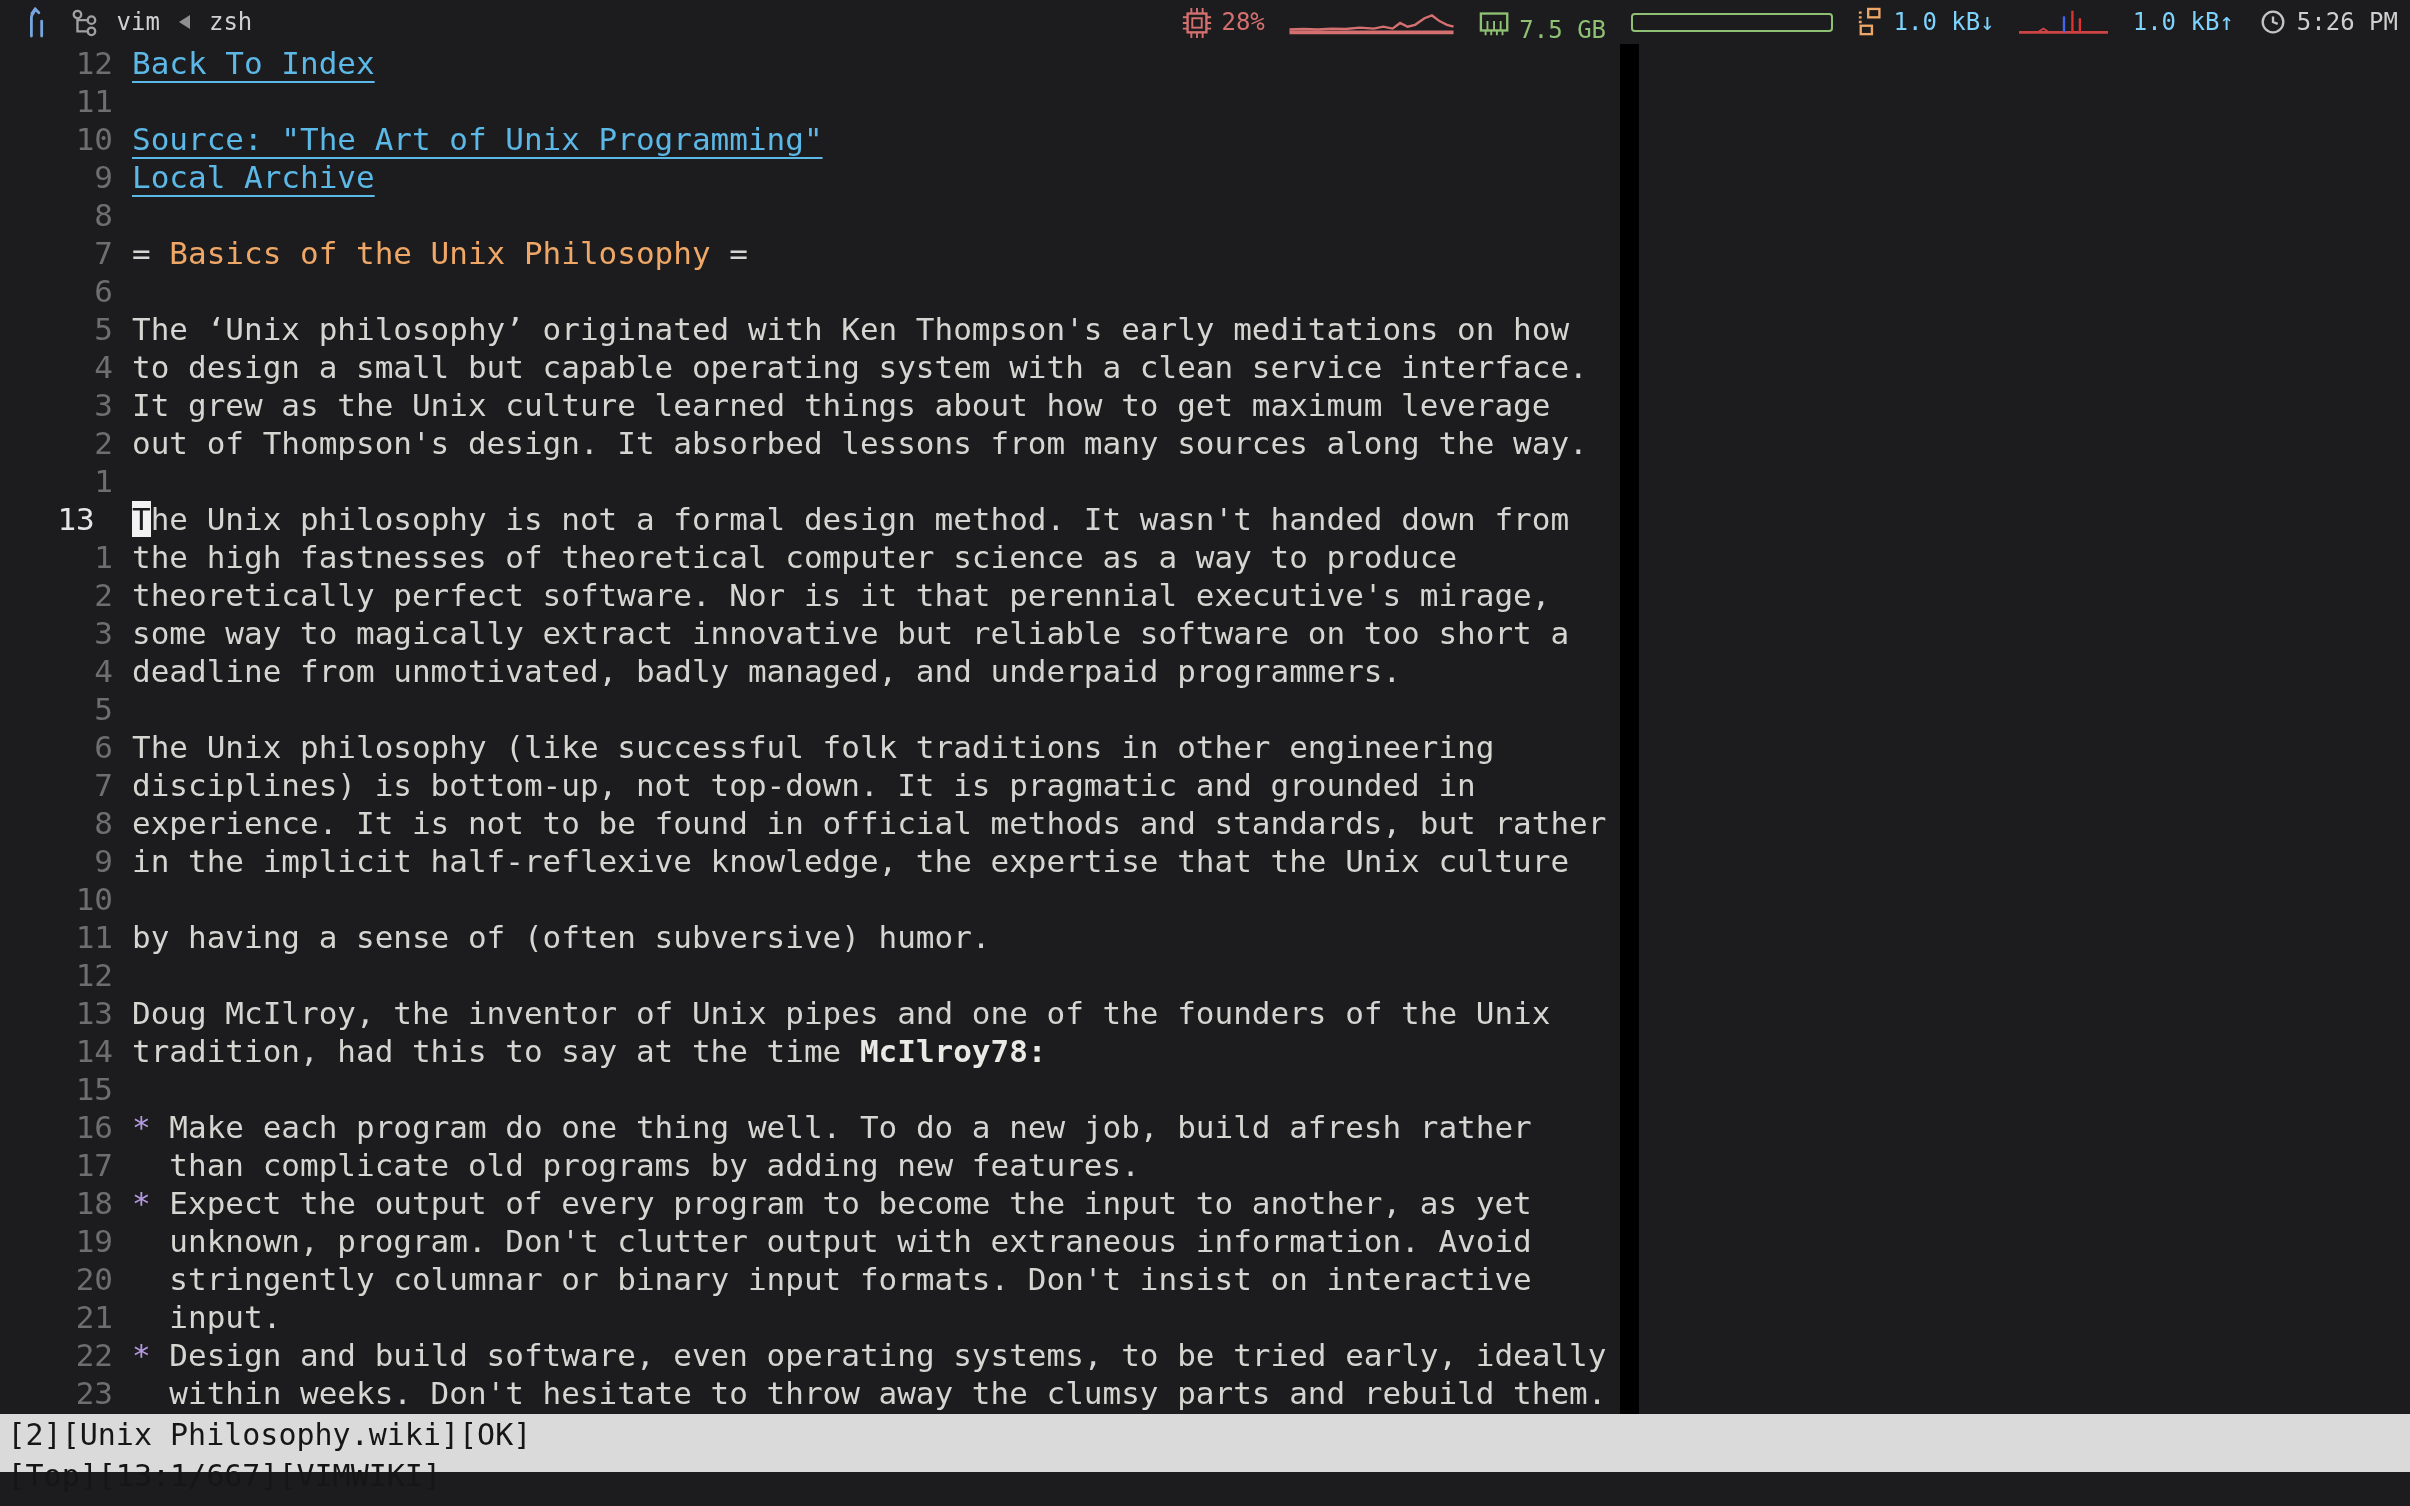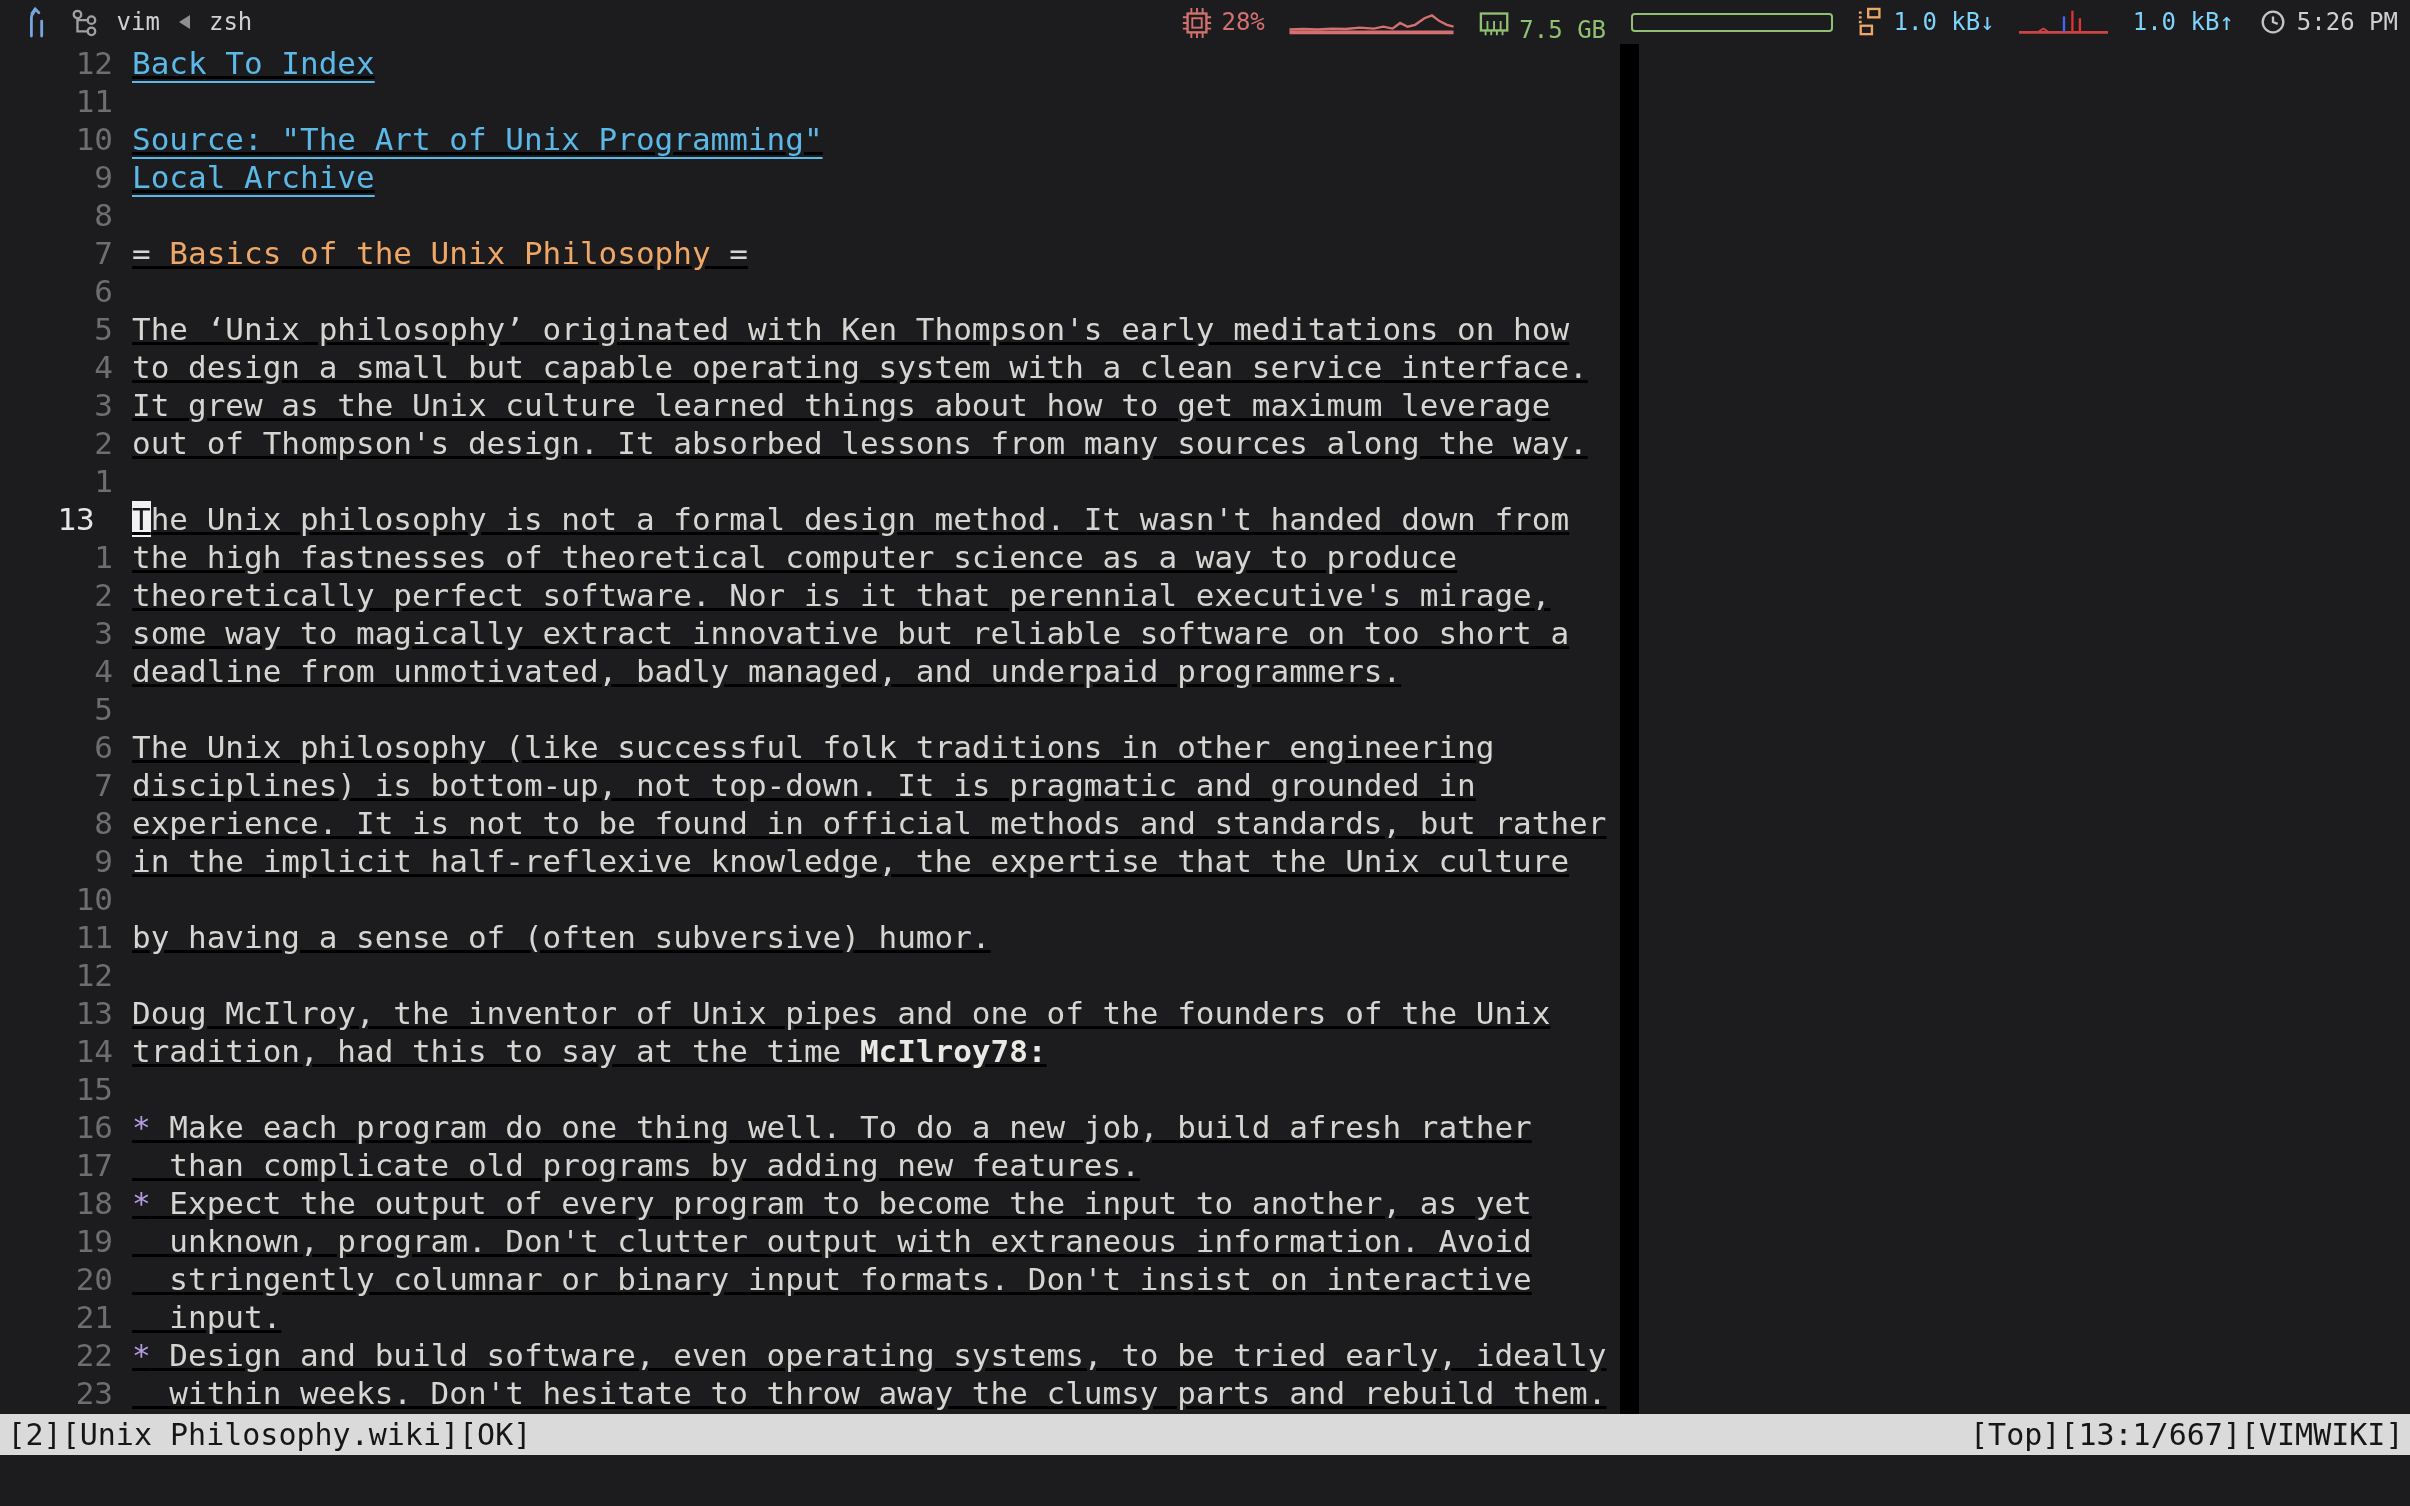--- a/index.html
+++ b/index.html
@@ -61,36 +61,37 @@
     text-align:right;
     margin-right:19px;
     color:#6e6e6e;
   }
   .curnum{
     text-align:left;
     padding-left:9.4px;
     box-sizing:border-box;
     color:#e6e6e6;
   }
-  .ltext{white-space:pre;text-decoration:underline;}
+  .ltext{white-space:pre;}
   .tx{color:#d5d5d1;}
   .lk{color:#5cb8e6;text-decoration:underline;text-decoration-thickness:1.9px;text-underline-offset:6.6px;}
   .hd{color:#efa767;}
   .hdd{color:#d5d5d1;}
   .st{color:#b59ce2;}
   .bl{color:#e9e9e6;font-weight:bold;}
   .cur{background:#f2f2f2;color:#1c1c1e;}
   
   .statusline{
-    height:41px;
+    height:58px;
     background:#dadada;color:#161616;
     font-size:30px;line-height:41px;
     display:flex;justify-content:space-between;
     padding:0 7.5px;
     white-space:pre;
+    flex-direction:column;
   }
   .footer{height:51px;background:#1c1c1e;}
   svg{display:block;}
 </style>
 </head>
 <body>
 
 <div class="topbar">
   <div class="tleft">
     <span>

